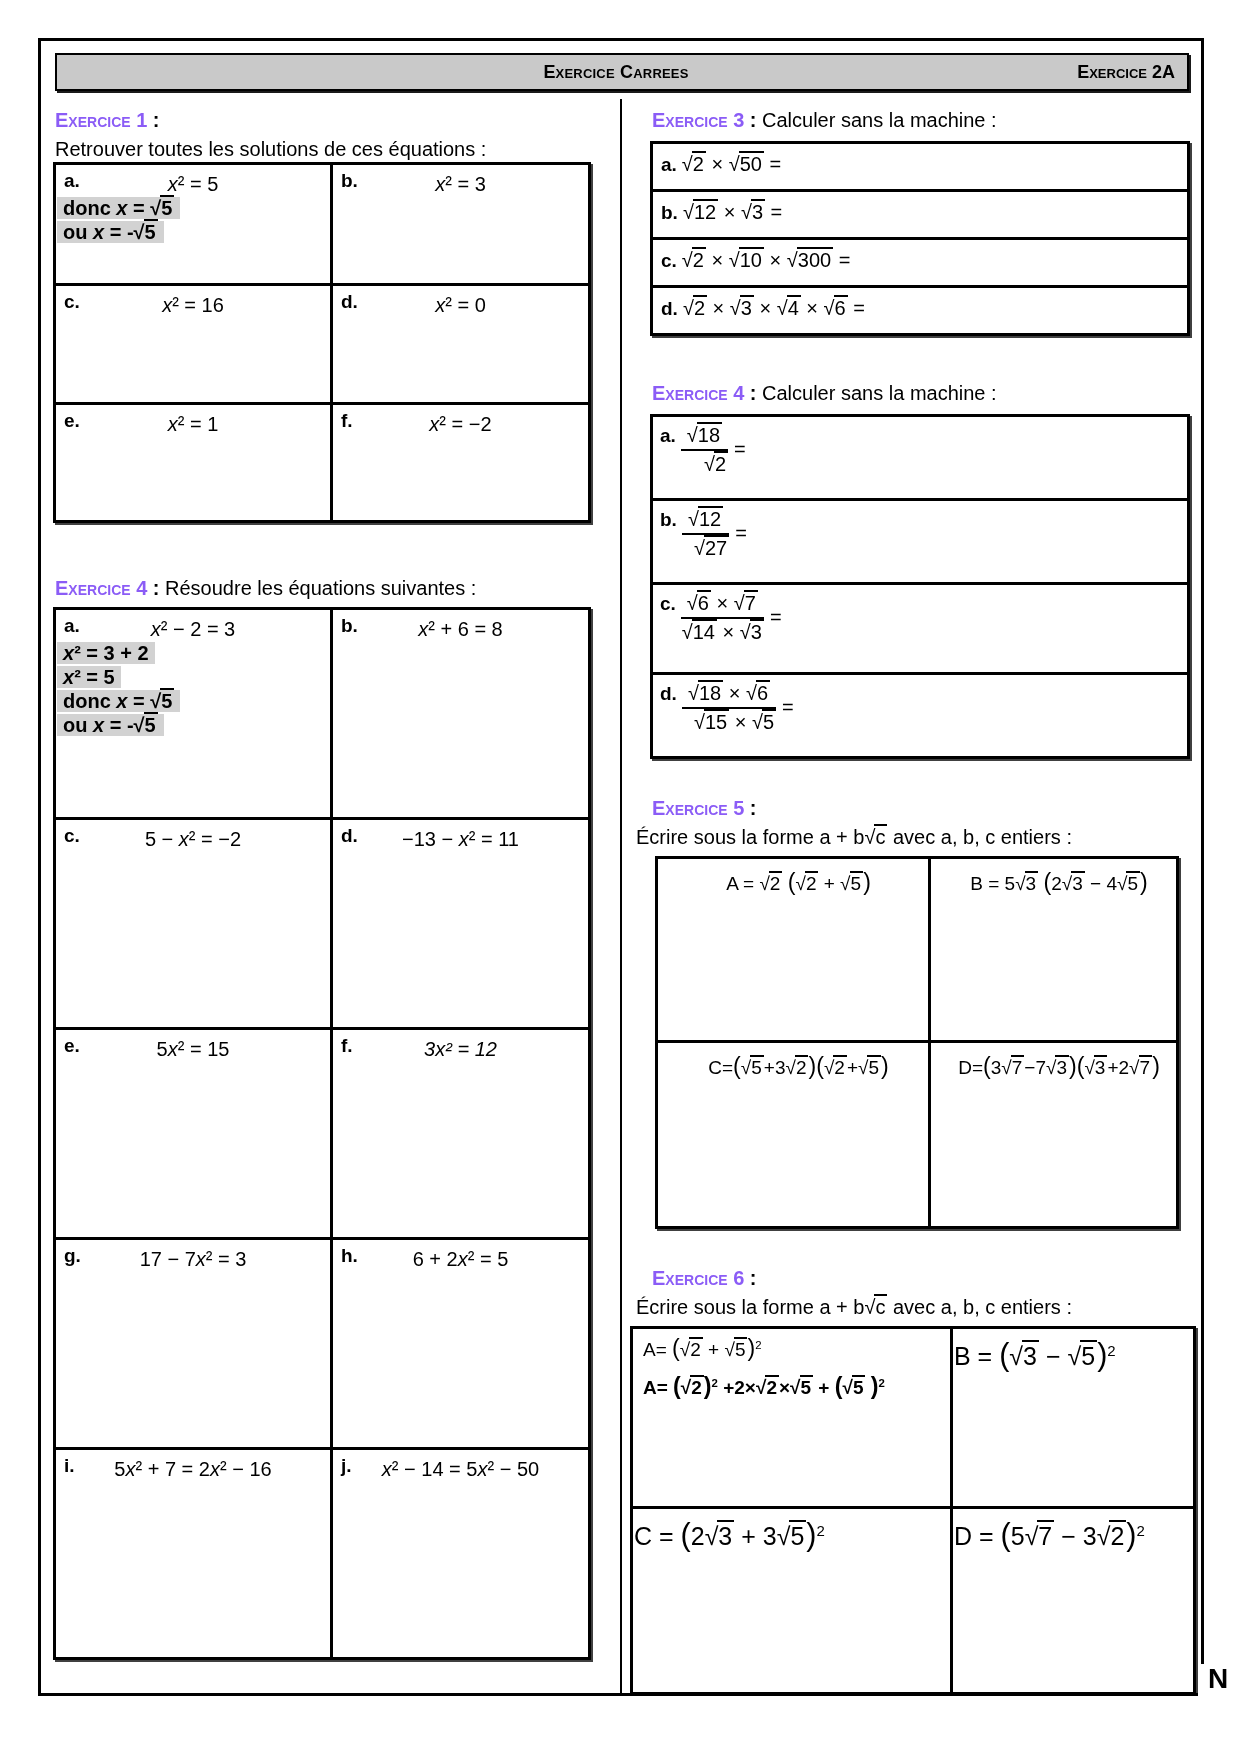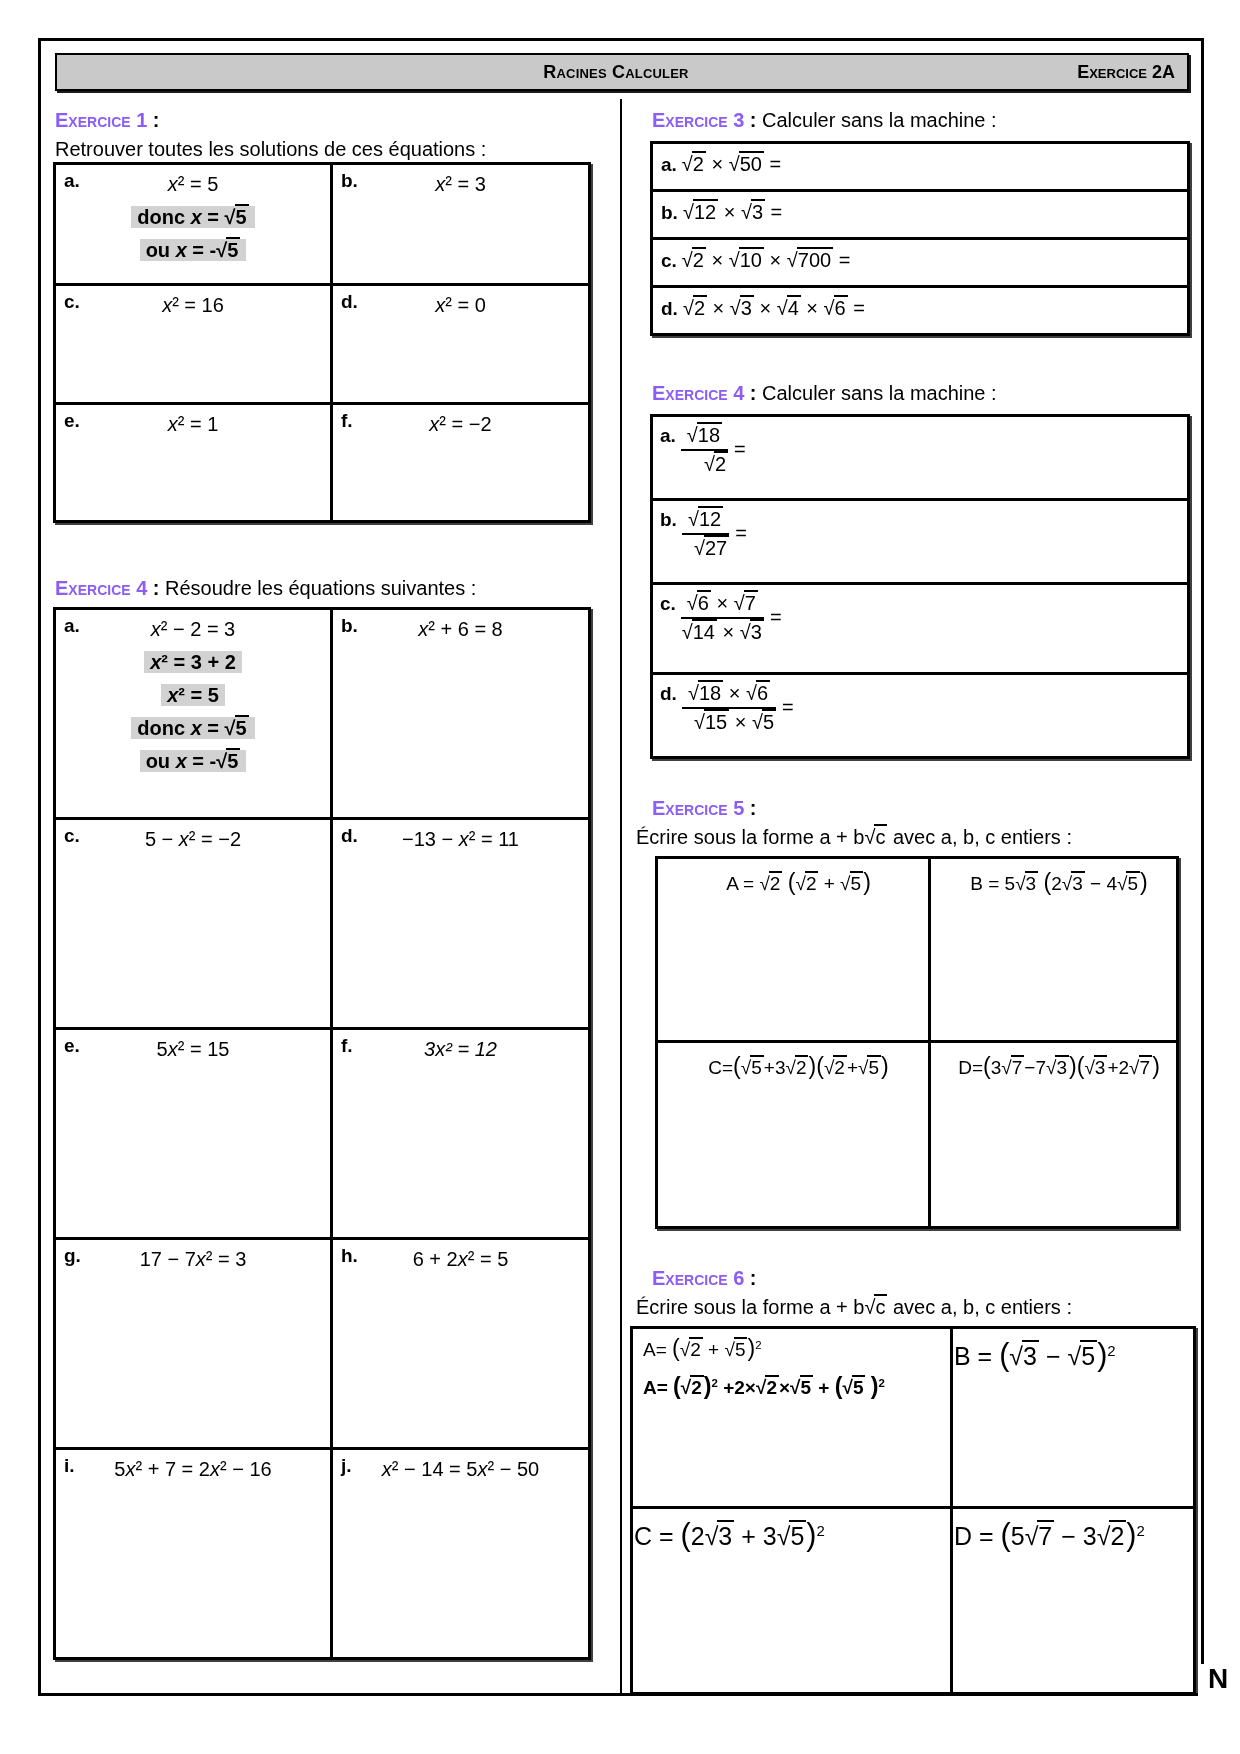--- a/index.html
+++ b/index.html
@@ -27,21 +27,21 @@
   .exh .red{color:#8b5cf6;font-weight:bold;font-variant:small-caps;}
   .exh .sep{font-weight:bold;}
   .exh .txt{font-weight:normal;}
   .instline{font-size:20px;line-height:26px;margin:3px 0 0 2px;}
   
   table.grid{border-collapse:collapse;box-shadow:2px 2px 0 rgba(0,0,0,.75);}
   .grid td{border:3px solid #000;position:relative;vertical-align:top;box-sizing:border-box;}
   
   .lbl{position:absolute;left:8px;top:5px;font-weight:bold;font-size:19px;}
   .eq{font-size:20px;text-align:center;margin-top:7px;padding:0 10px;}
-  .sol{text-align:center;margin-top:10px;font-size:20px;}
+  .sol{margin-top:1px;font-size:20px;}
   .hl{background:#d2d2d2;padding:0 6px;font-weight:bold;}
   
   .sq{white-space:nowrap;}
   .rg{margin-right:-1px;}
   .rv{border-top:2px solid #000;padding:0 2px 0 1px;}
   sup{font-size:.6em;}
   .par{font-size:1.22em;line-height:1;}
   
   .exh.rc{margin-left:30px;}
   .instline.rc{margin-left:14px;}
@@ -63,21 +63,21 @@
   
   .corner{position:absolute;left:1198px;top:1664px;background:#fff;padding:0 8px 4px 10px;font-weight:bold;font-size:28px;line-height:30px;}
 </style>
 </head>
 <body>
 
 <div class="page">
 
   <div class="titlebar">
     <div class="spacer"></div>
-    <div class="t">Racines Calculer</div>
+    <div class="t">Exercice Carrees</div>
     <div class="refwrap">
       <span class="ref">Exercice 2A</span>
     </div>
   </div>
 
   <div class="columns">
 
     <div class="col-left">
 
       <div class="exh">
@@ -196,21 +196,21 @@
 
       <table class="grid t3" style="width:540px;">
         <tbody>
             <tr style="height:48px;">
               <td class="r3"><span class="lbl3">a.</span><span><span class="sq"><span class="rg">√</span><span class="rv">2</span></span> × <span class="sq"><span class="rg">√</span><span class="rv">50</span></span> =</span></td>
             </tr>
         <tr style="height:48px;">
               <td class="r3"><span class="lbl3">b.</span><span><span class="sq"><span class="rg">√</span><span class="rv">12</span></span> × <span class="sq"><span class="rg">√</span><span class="rv">3</span></span> =</span></td>
             </tr>
         <tr style="height:48px;">
-              <td class="r3"><span class="lbl3">c.</span><span><span class="sq"><span class="rg">√</span><span class="rv">2</span></span> × <span class="sq"><span class="rg">√</span><span class="rv">10</span></span> × <span class="sq"><span class="rg">√</span><span class="rv">700</span></span> =</span></td>
+              <td class="r3"><span class="lbl3">c.</span><span><span class="sq"><span class="rg">√</span><span class="rv">2</span></span> × <span class="sq"><span class="rg">√</span><span class="rv">10</span></span> × <span class="sq"><span class="rg">√</span><span class="rv">300</span></span> =</span></td>
             </tr>
         <tr style="height:48px;">
               <td class="r3"><span class="lbl3">d.</span><span><span class="sq"><span class="rg">√</span><span class="rv">2</span></span> × <span class="sq"><span class="rg">√</span><span class="rv">3</span></span> × <span class="sq"><span class="rg">√</span><span class="rv">4</span></span> × <span class="sq"><span class="rg">√</span><span class="rv">6</span></span> =</span></td>
             </tr>
       </tbody>
         </table>
 
       <div class="exh rc" style="margin-top:44px;">
         <span class="red">Exercice 4</span><span class="sep"> : </span><span class="txt">Calculer sans la machine :</span>
       </div>

